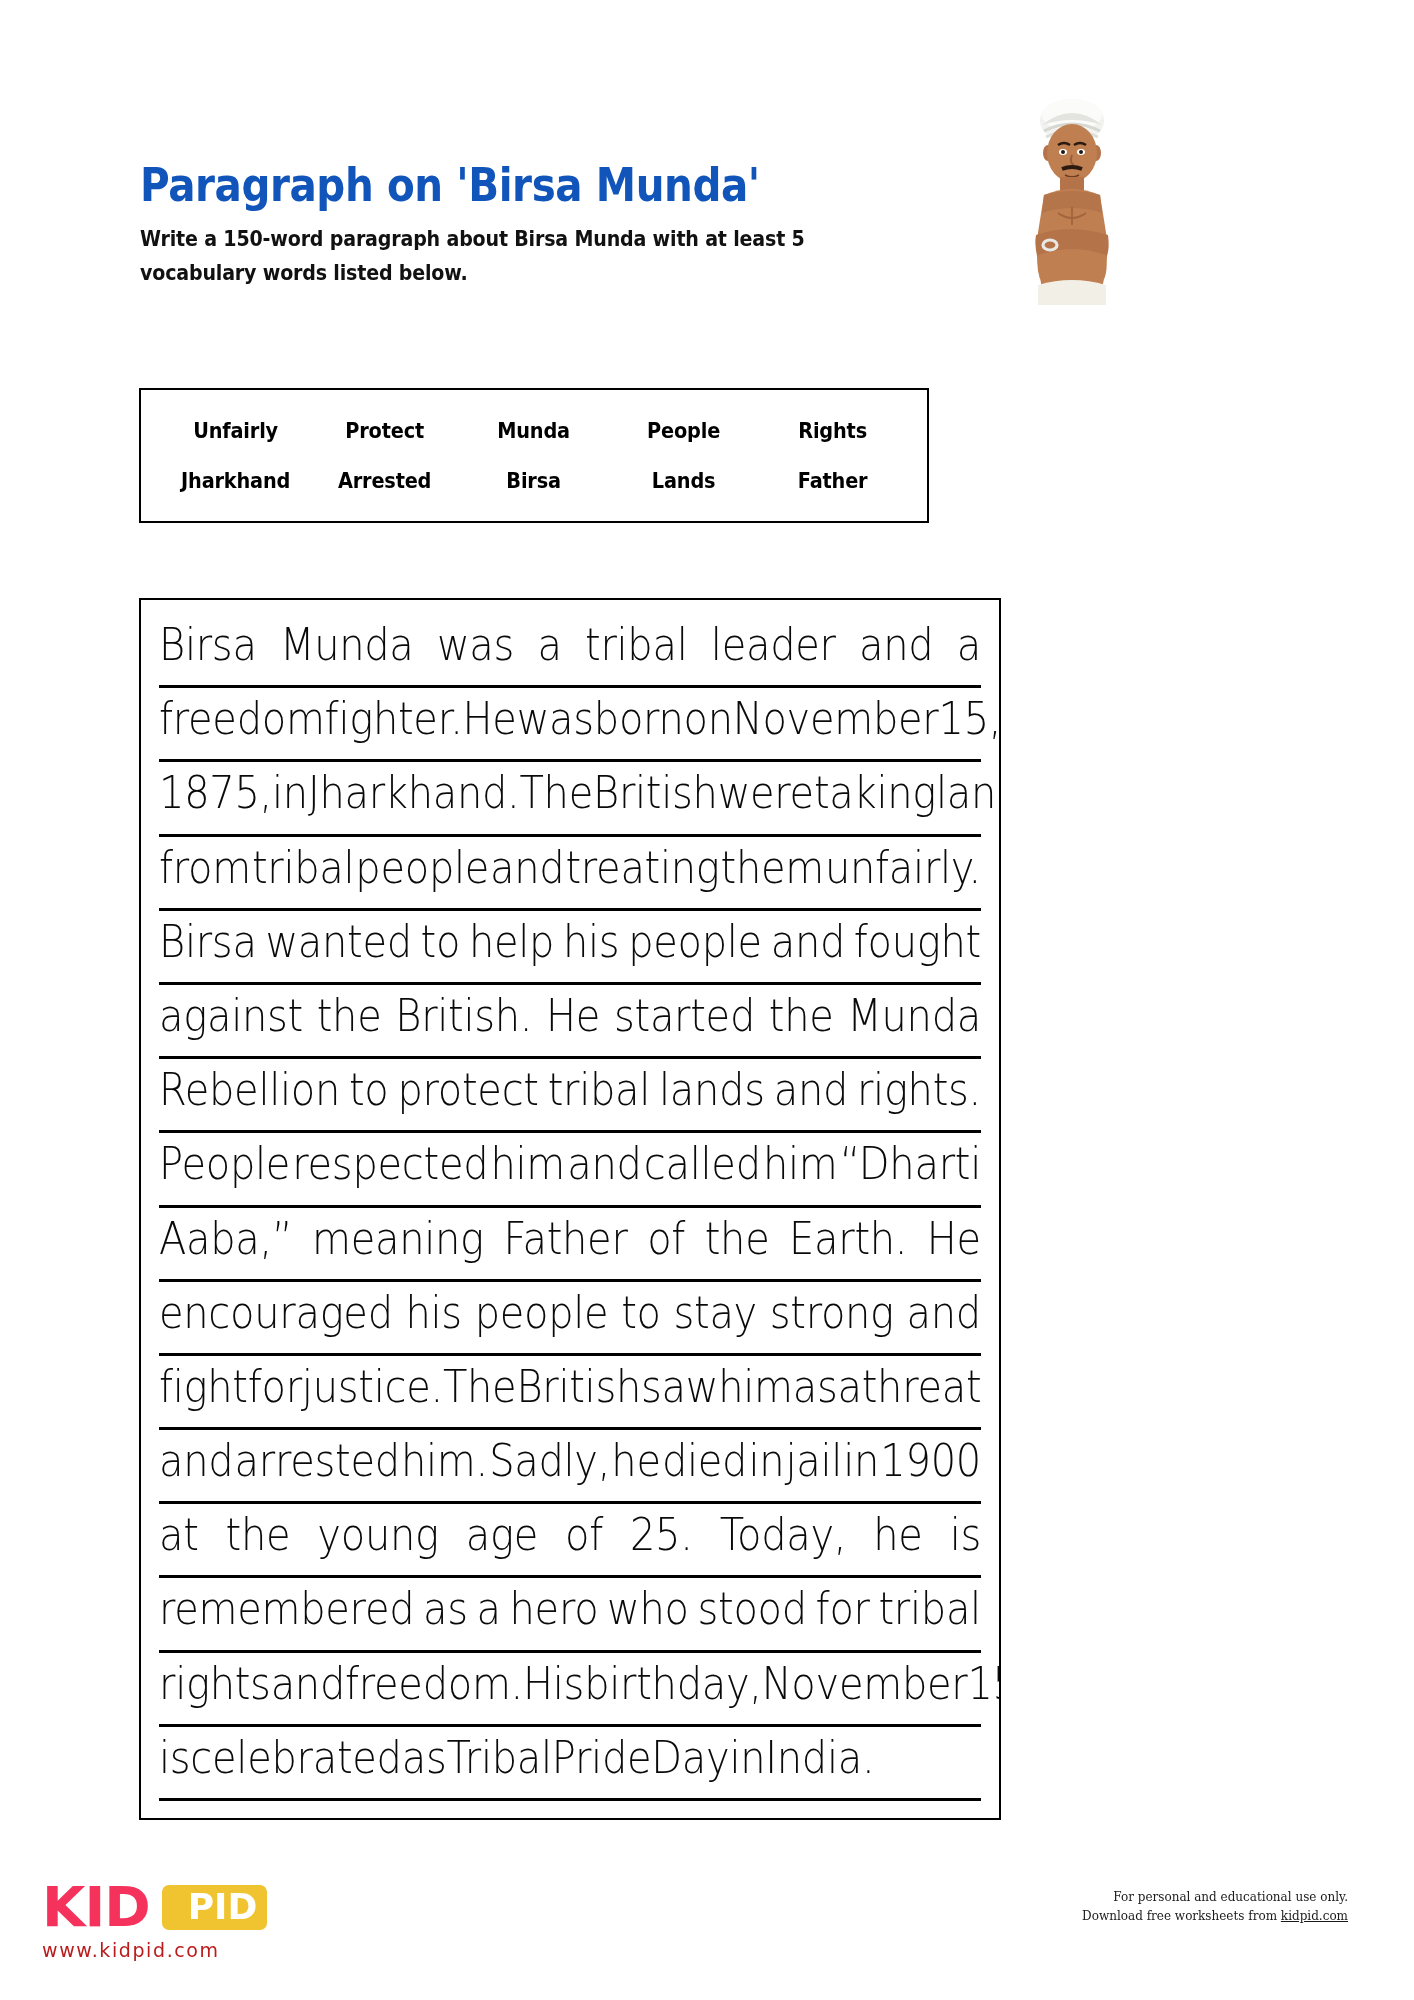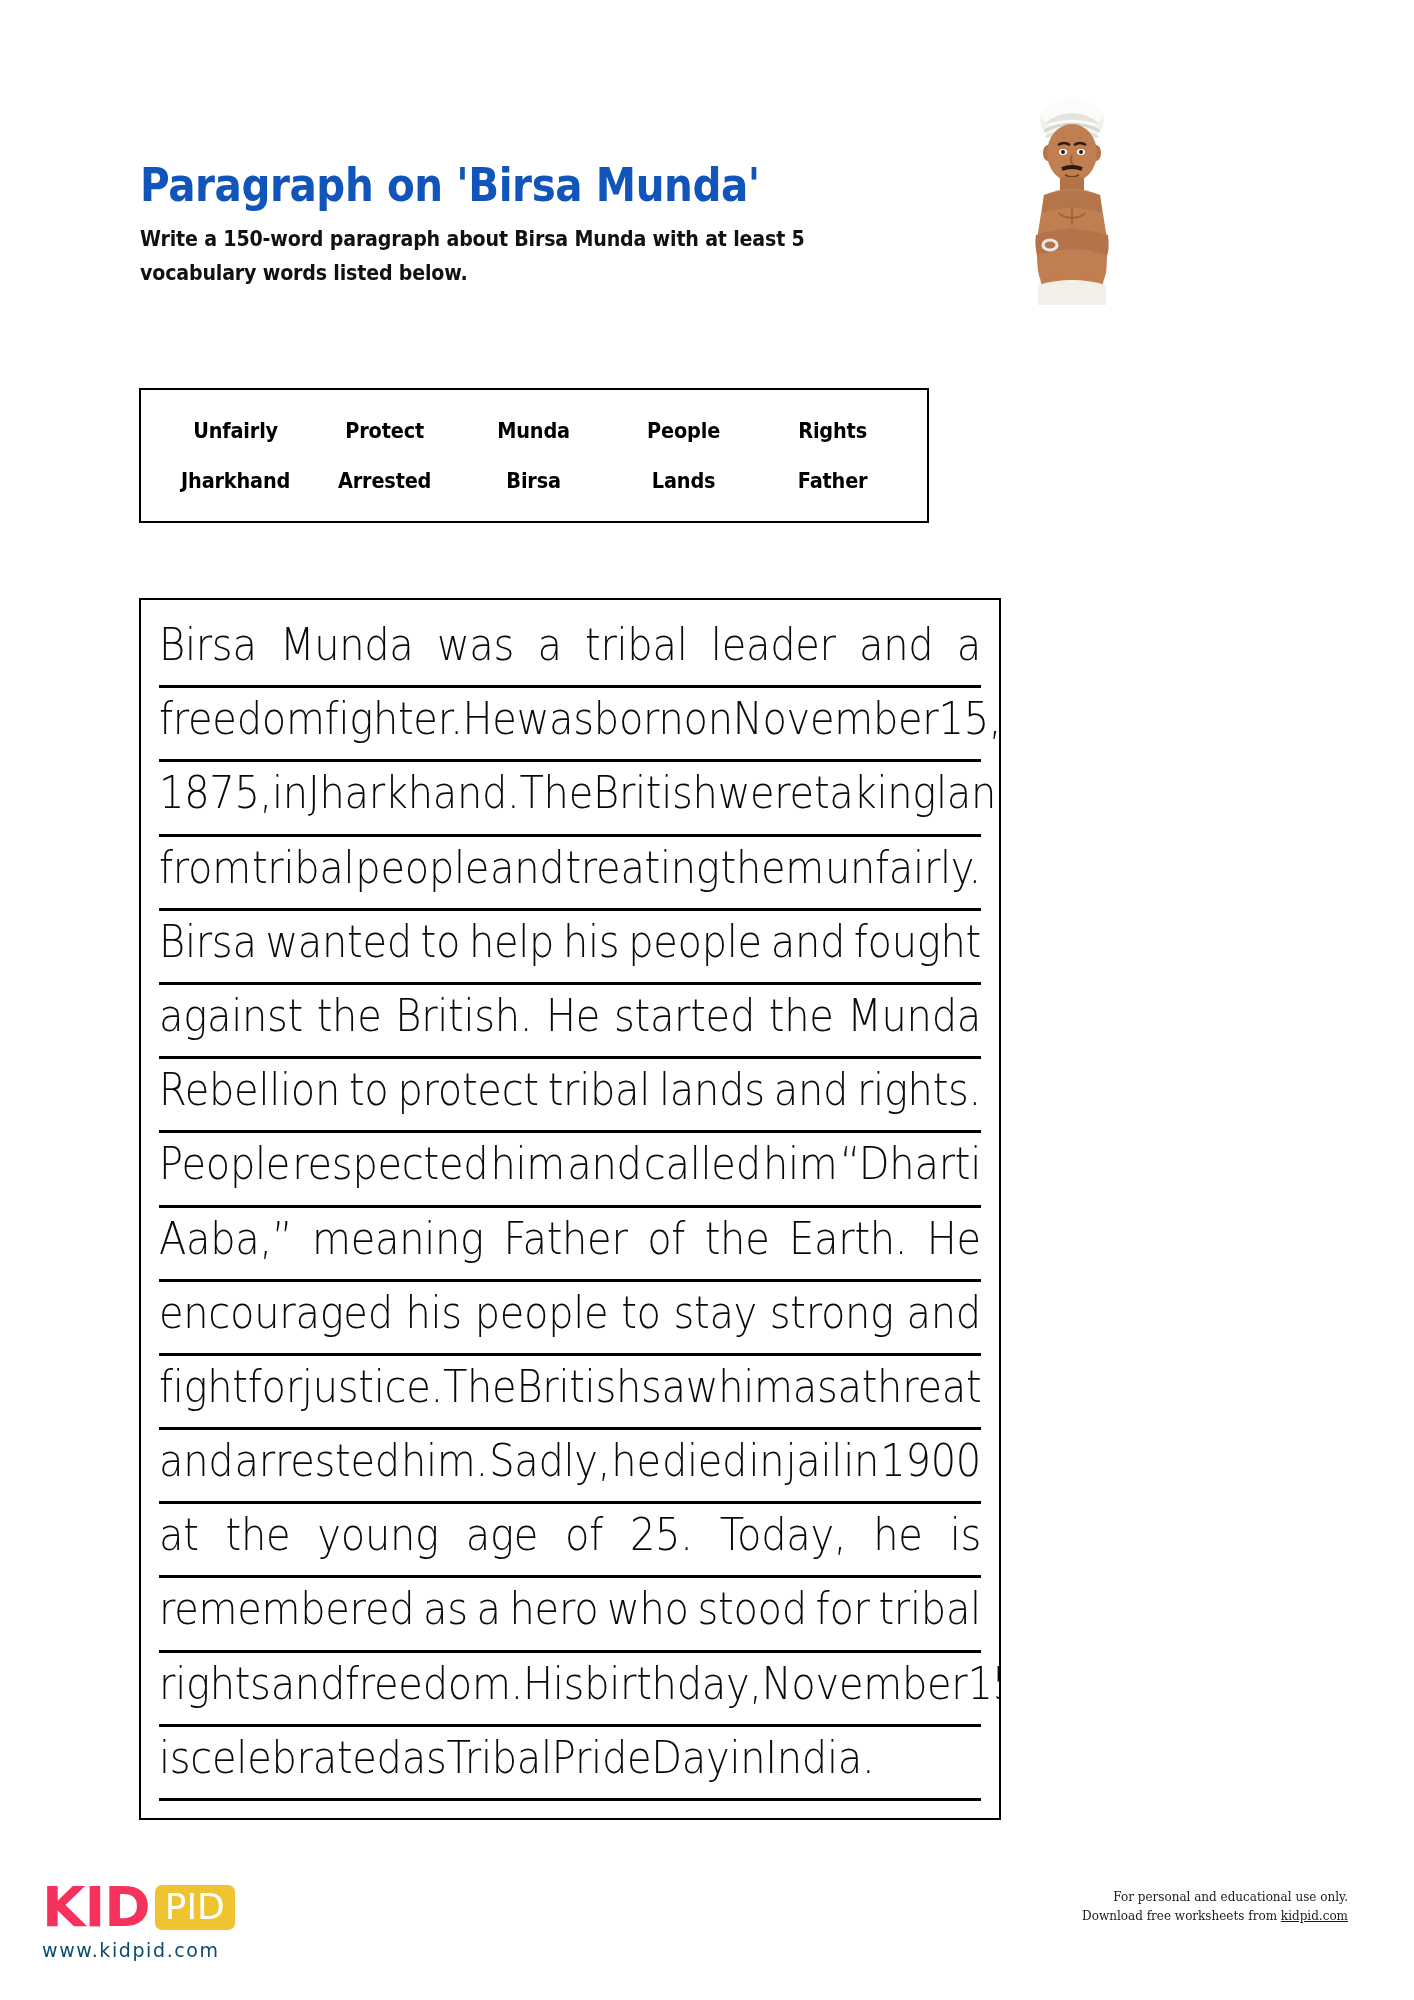--- a/index.html
+++ b/index.html
@@ -160,35 +160,35 @@
     font-size: 56px;
     font-weight: bold;
     color: #f5325b;
     letter-spacing: -1px;
     line-height: 46px;
   }
 
   .logo-pid {
     font-family: "DejaVu Sans", sans-serif;
     font-size: 36px;
-    font-weight: normal;
+    font-weight: bold;
     color: #ffffff;
     background: #f0c330;
     border-radius: 7px;
-    padding: 3px 10px 4px 10px;
+    padding: 3px 10px 4px 26px;
     letter-spacing: 0px;
     line-height: 38px;
-    margin-left: 5px;
+    margin-left: 12px;
   }
 
   .logo-url {
     margin-top: 7px;
     font-family: "DejaVu Sans", sans-serif;
     font-size: 19px;
-    color: #0c4a6e;
+    color: #b91c1c;
     letter-spacing: 1.6px;
   }
 
   .footer-notice {
     position: absolute;
     right: 66px;
     top: 18px;
     text-align: right;
     font-family: "DejaVu Serif", serif;
     font-size: 12px;

